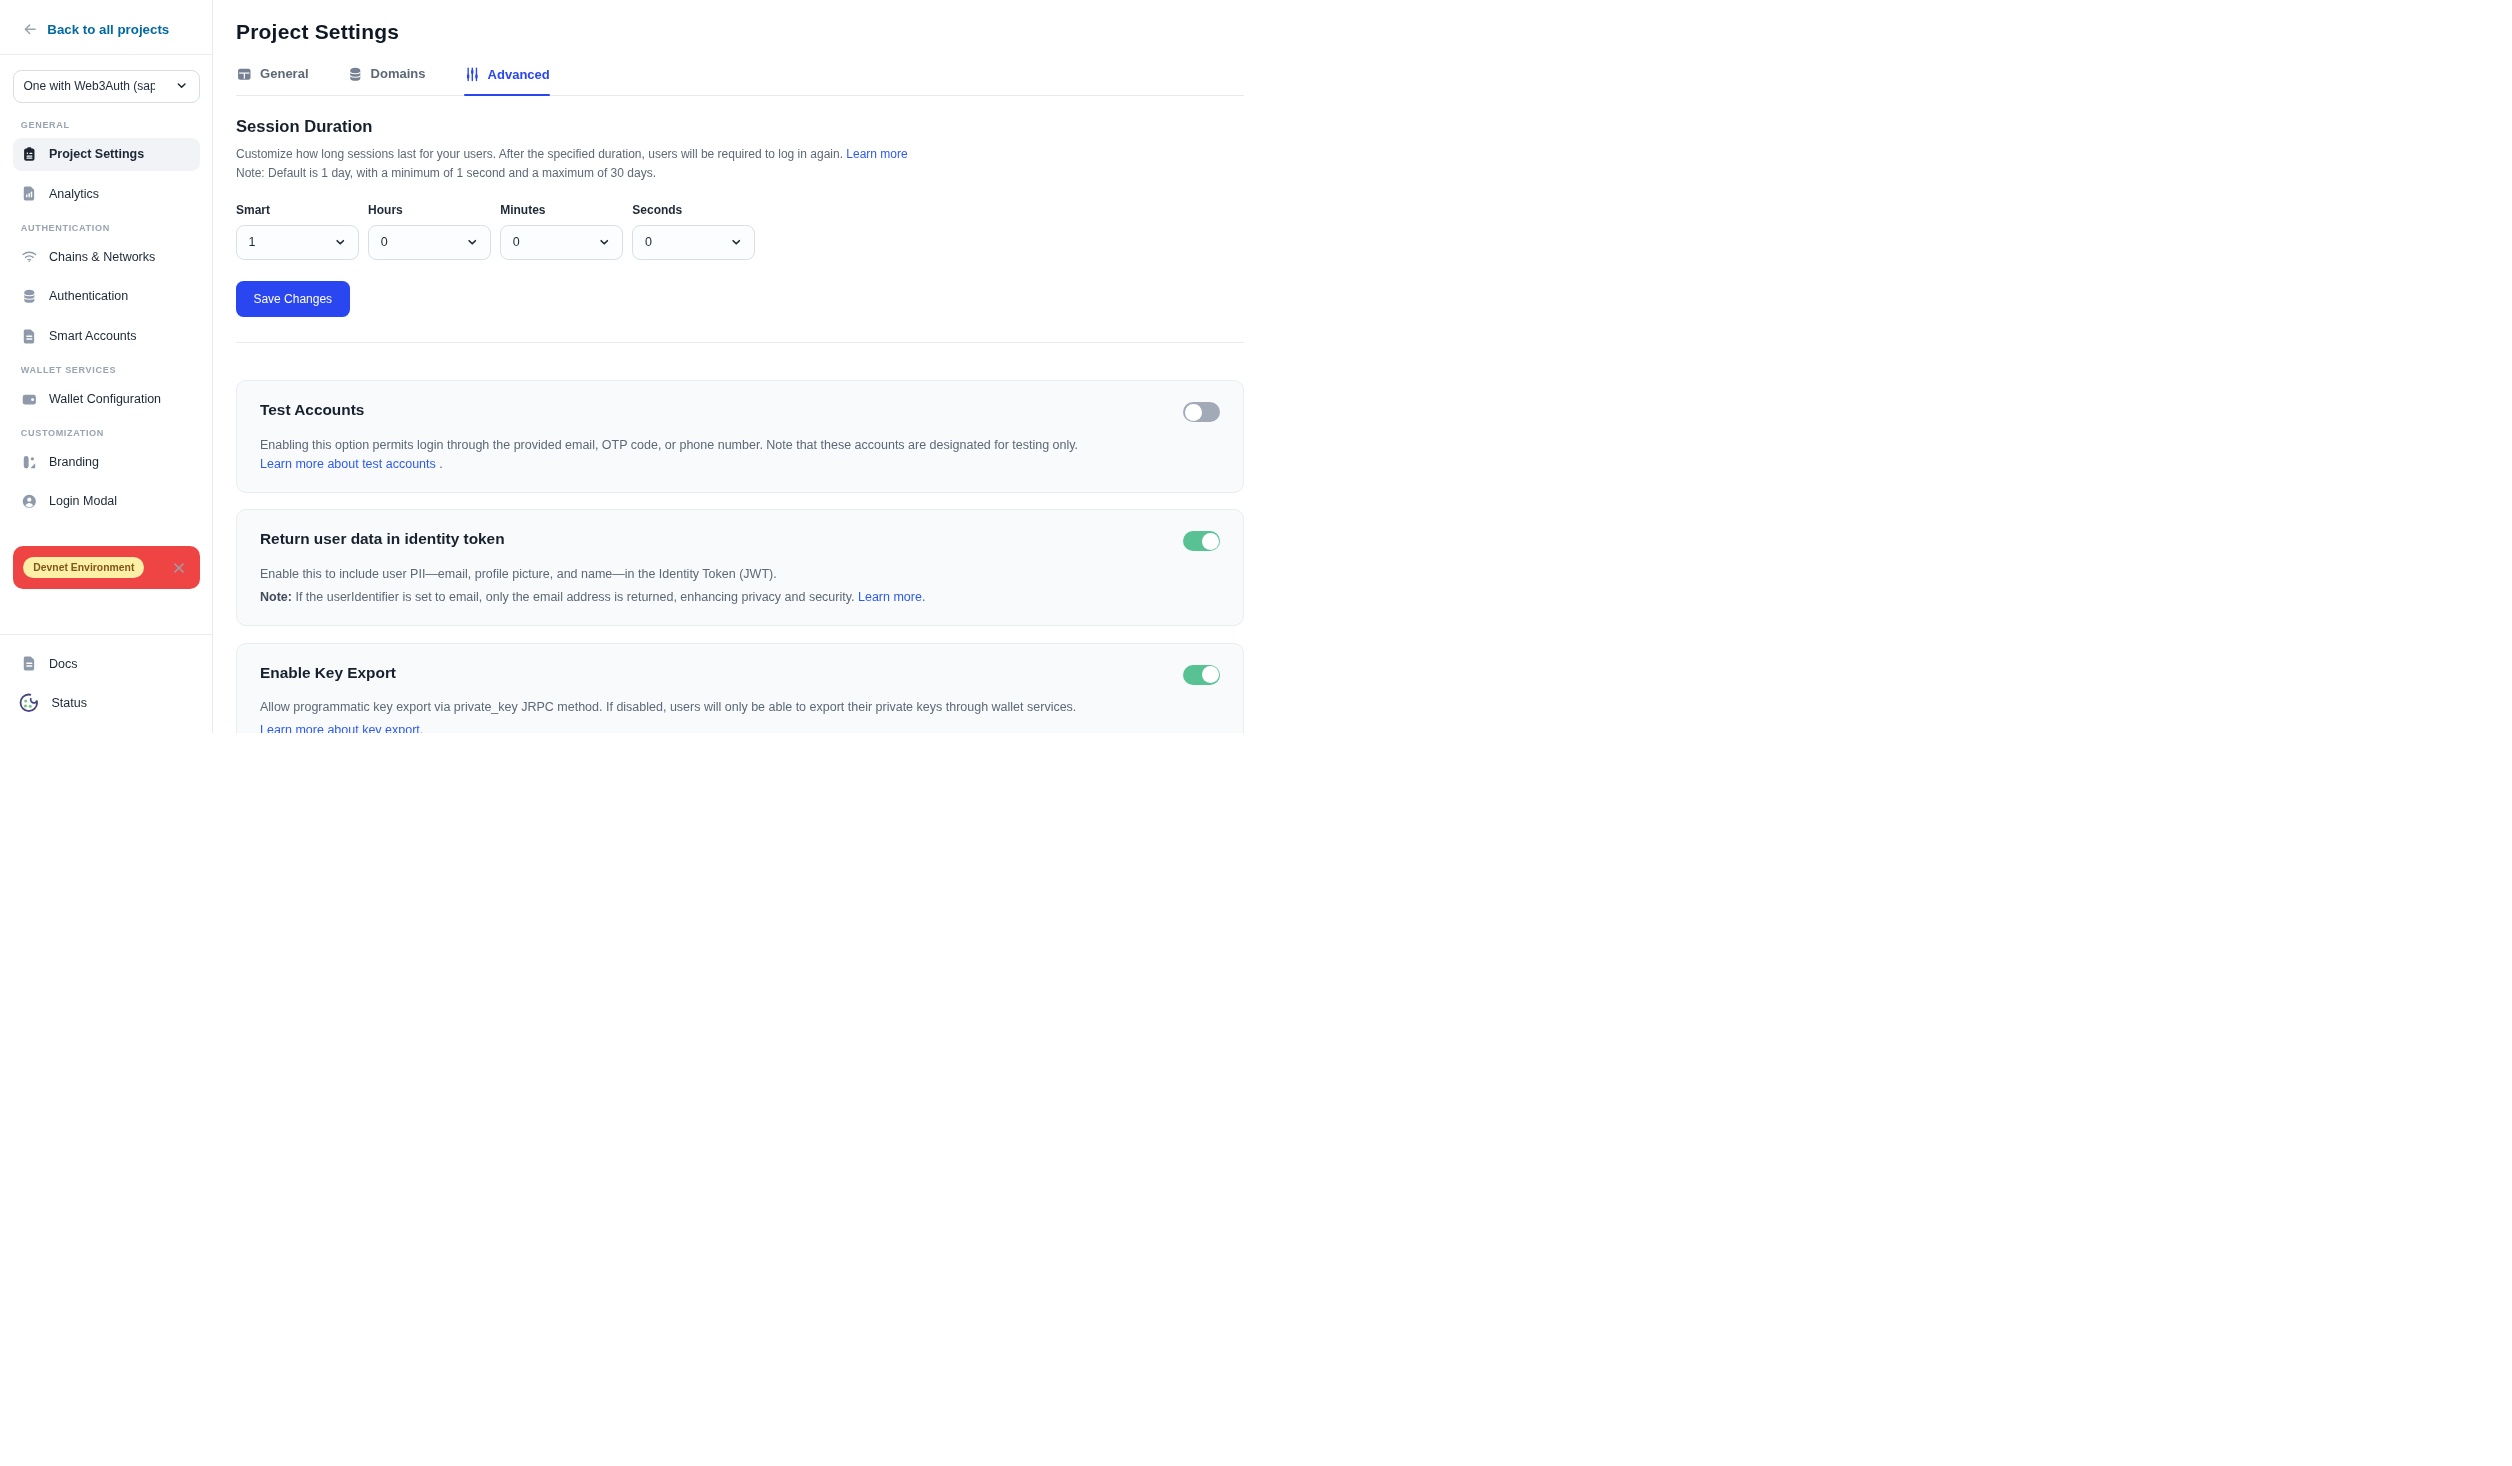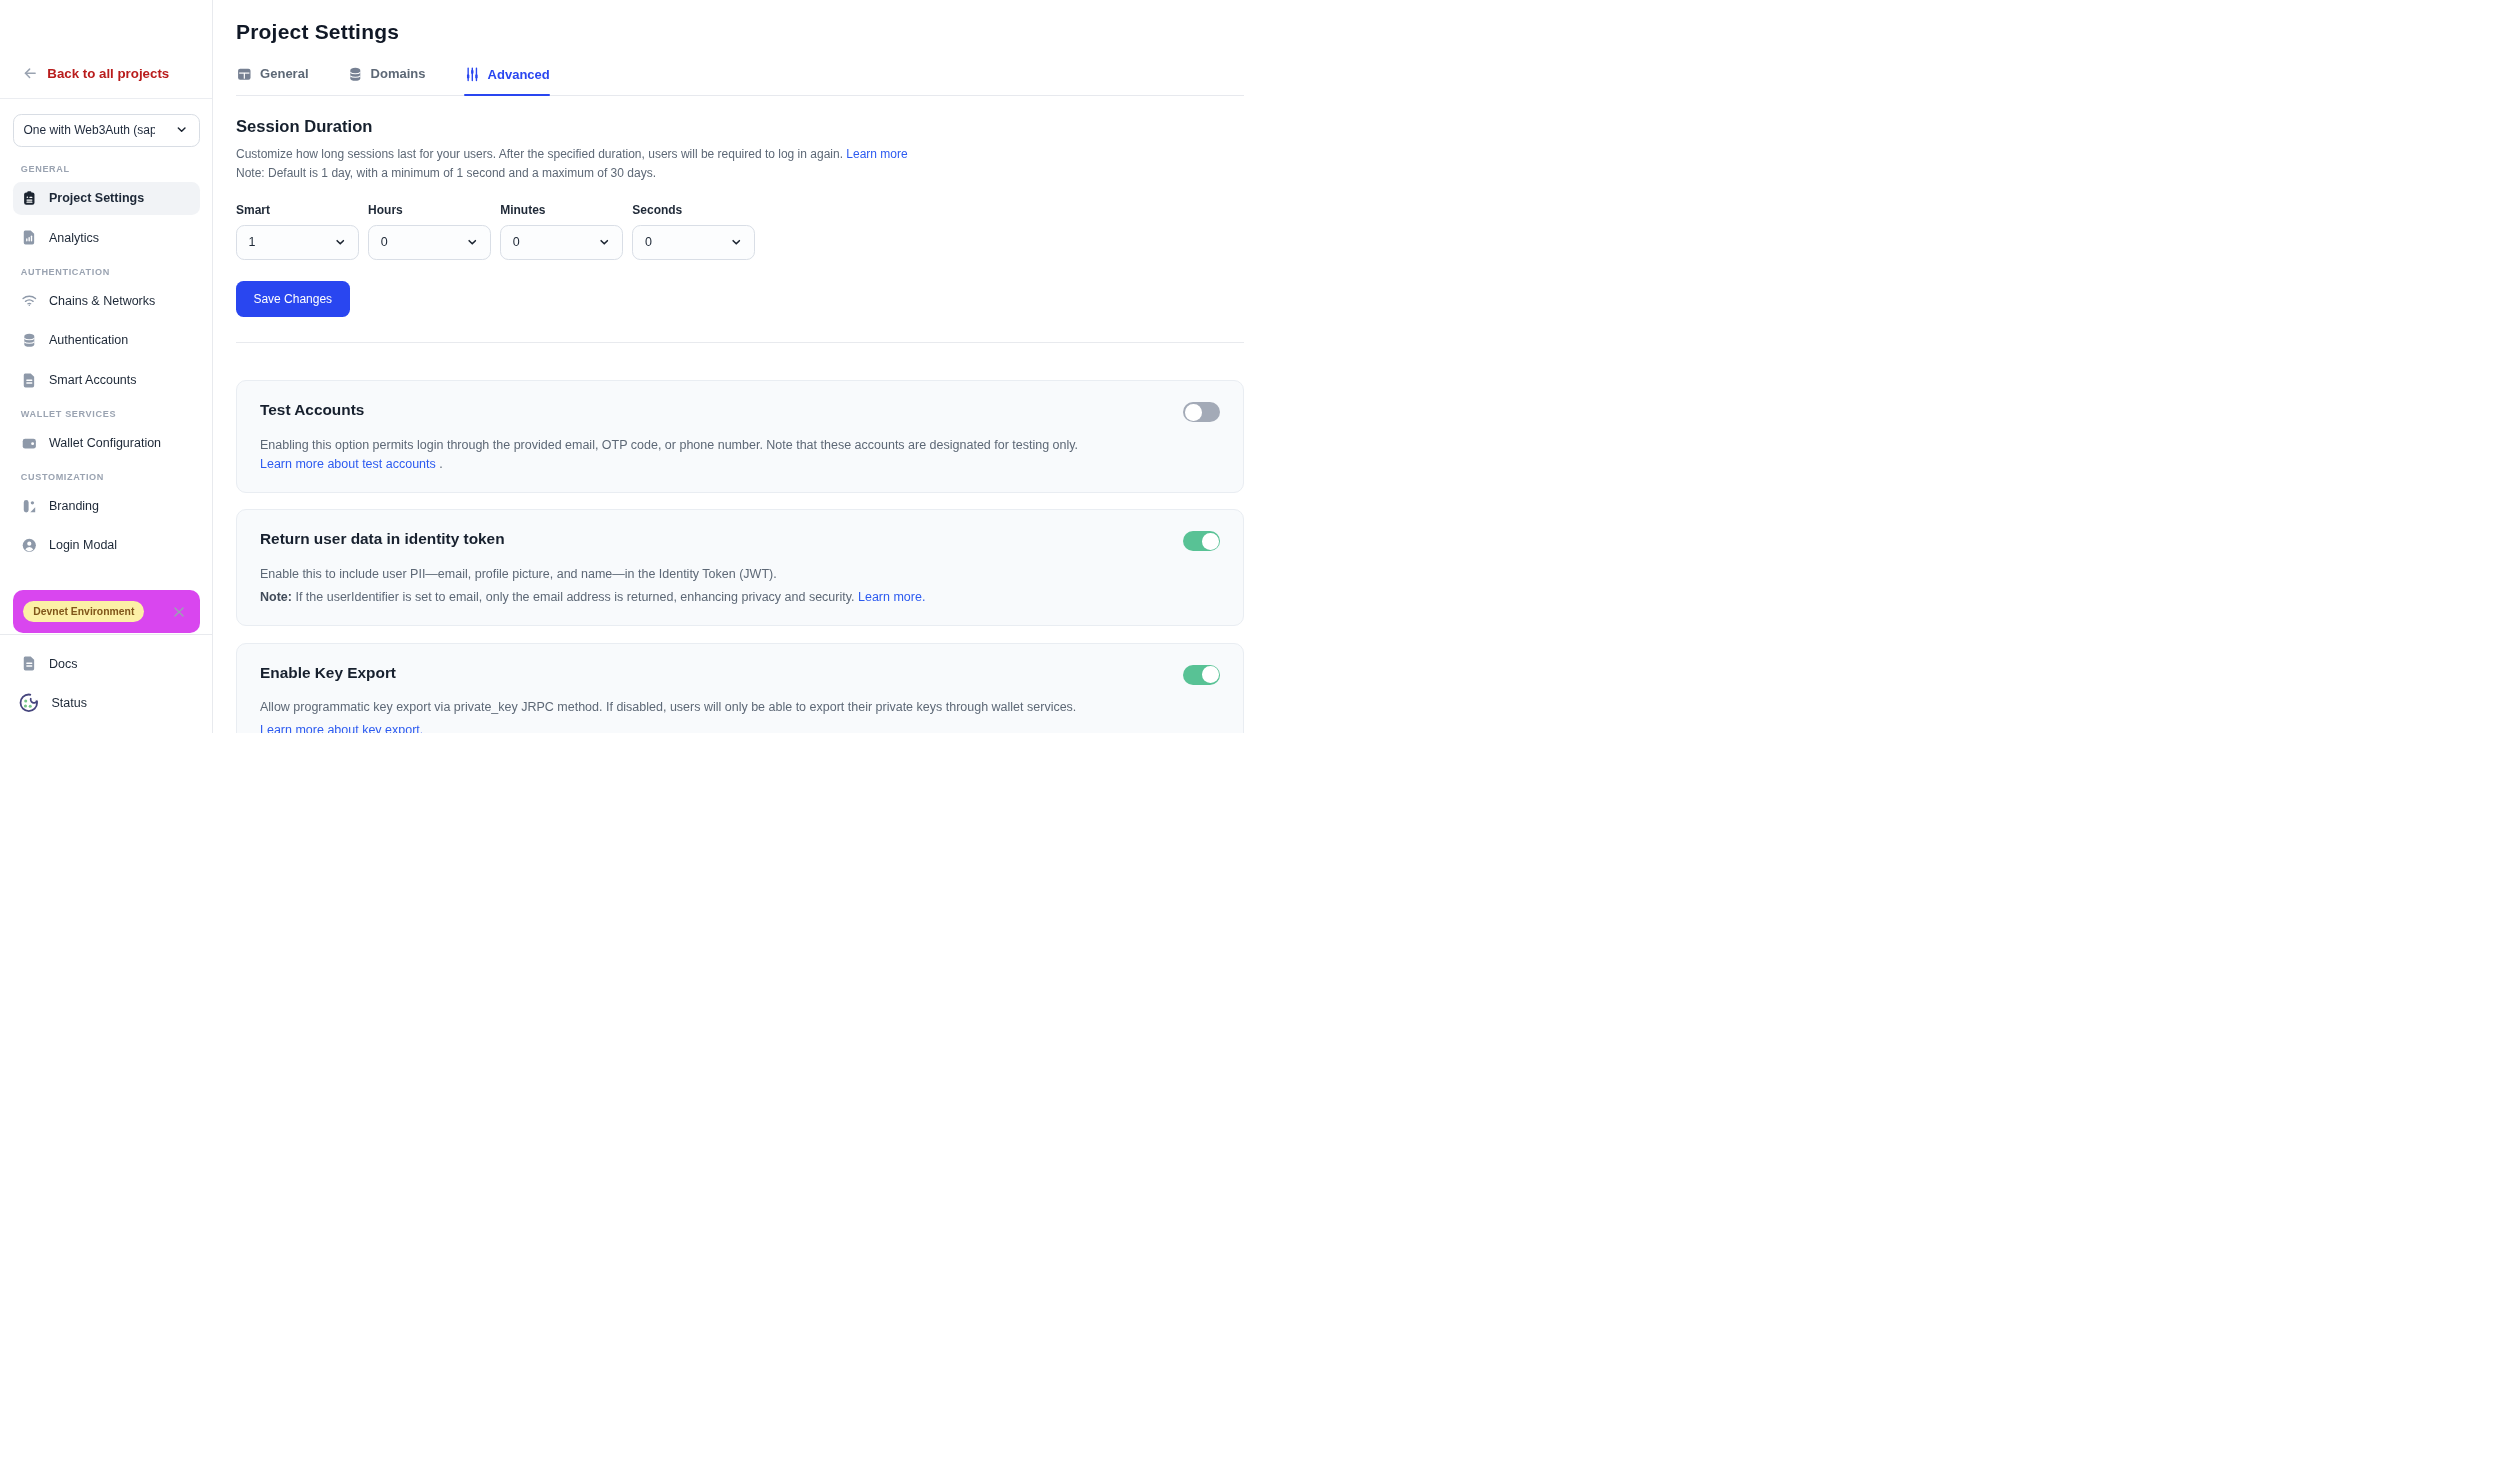--- a/index.html
+++ b/index.html
@@ -12,23 +12,22 @@
   
   .sidebar {
     width:213px; min-width:213px; height:100%;
     border-right:0.8px solid #e8eaee;
     display:flex; flex-direction:column;
     background:#ffffff;
   }
   .back-row {
     display:flex; align-items:center; gap:9.1px;
     padding:21px 0 16px 21.6px;
-    font-size:13.3px; font-weight:600; color:#b91c1c;
+    font-size:13.3px; font-weight:600; color:#0369a1;
     cursor:pointer;
-    margin-top:44px;
   }
   .side-divider { border-top:0.8px solid #ebedf1; }
   .project-select {
     margin:15px 12.5px 0 12.5px; height:33px;
     border:0.8px solid #d8dde4; border-radius:8.3px;
     display:flex; align-items:center; justify-content:space-between;
     padding:0 10px; cursor:pointer; background:#fff;gap:20px;
   }
   .project-select .val {
     font-size:12px; color:#1e293b; white-space:nowrap; overflow:hidden;
@@ -41,21 +40,21 @@
   }
   .nav-item {
     height:33px; border-radius:8.3px; display:flex; align-items:center;
     gap:11.6px; padding-left:8.3px; cursor:pointer;
     font-size:12.5px; font-weight:400; color:#1c2736; margin-bottom:6.6px;
   }
   .nav-item .ico { width:16.6px; height:16.6px; color:#8e99a9; display:flex; }
   .nav-item.active { background:#f1f3f6; font-weight:600; }
   .nav-item.active .ico { color:#1b2430; }
   .env-card {
-    margin:21.6px 12.5px 0 12.5px; background:#d946ef; border-radius:10px;
+    margin:21.6px 12.5px 0 12.5px; background:#ef4444; border-radius:10px;
     height:43px; display:flex; align-items:center; justify-content:space-between;
     padding:0 14px 0 10.8px;
   }
   .env-pill {
     background:#fcf0a6; color:#80561a; font-size:10.4px; font-weight:600;
     padding:5px 10px; border-radius:830px;
   }
   .spacer { flex:1; }
   .side-footer { border-top:0.8px solid #e8eaee; padding:12.5px 12.5px 13.3px 12.5px; }
   

